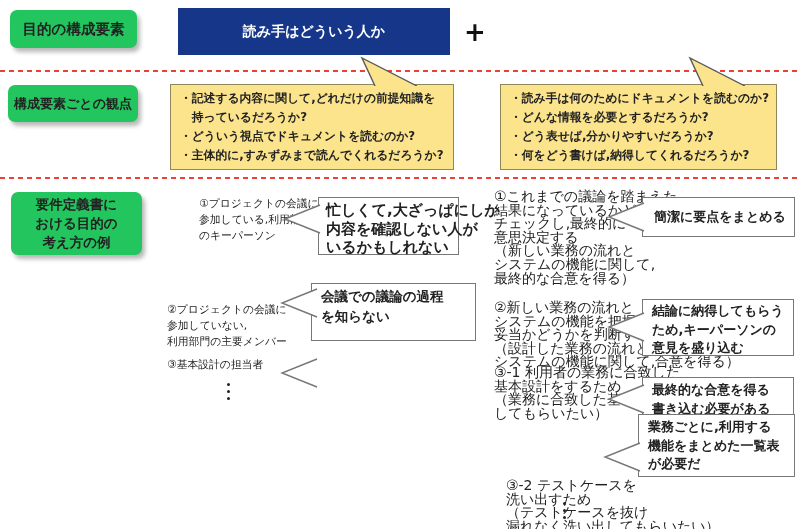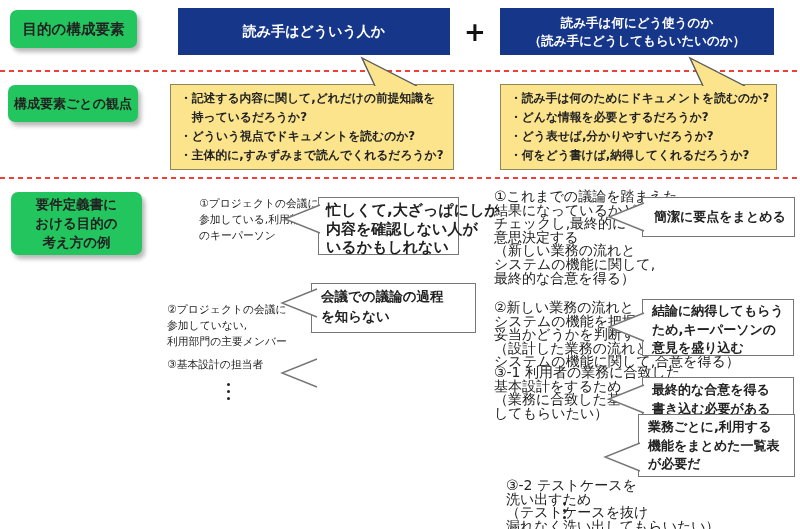--- a/index.html
+++ b/index.html
@@ -49,22 +49,20 @@
 <body>
 
 <div id="stage">
 
   <div class="ylabel" style="left:10px;top:10px;width:127px;height:38px;font-size:14.5px;">目的の構成要素</div>
 
   <div class="navy" style="left:178px;top:8px;width:272px;height:47px;font-size:14px;">読み手はどういう人か</div>
 
   <div class="plus" style="left:452px;top:8px;width:46px;height:47px;">+</div>
 
-  <div class="navy pre" style="left:500px;top:8px;width:274px;height:47px;font-size:12.5px;line-height:18px;">読み手は何にどう使うのか
-（読み手にどうしてもらいたいのか）</div>
 
   <svg class="tail" style="left:349px;top:56px;" width="70" height="30" viewBox="0 0 70 30">
     <path d="M 26 30 L 13 2 L 68 30" fill="#FBE48C" stroke="#5a5a5a" stroke-width="1.4"></path>
   </svg>
   <svg class="tail" style="left:677px;top:56px;" width="70" height="30" viewBox="0 0 70 30">
     <path d="M 26 30 L 13 2 L 68 30" fill="#FBE48C" stroke="#5a5a5a" stroke-width="1.4"></path>
   </svg>
 
   <div class="divider" style="top:70px;"></div>
 
@@ -99,21 +97,21 @@
       <i></i>
   </div>
 
   <div class="wbubble pre" style="left:318px;top:197px;width:141px;height:58px;box-sizing:border-box;padding:3px 7px;font-size:15px;line-height:18.5px;">忙しくて,大ざっぱにしか
 内容を確認しない人が
 いるかもしれない</div>
   <svg class="tail" style="left:283px;top:203px;" width="38" height="32" viewBox="0 0 38 32">
     <path d="M 37 2 L 2 16 L 37 30" fill="#ffffff" stroke="#777" stroke-width="1.4"></path>
   </svg>
 
-  <div class="wbubble pre" style="left:311px;top:283px;width:165px;height:50px;box-sizing:border-box;padding:2px 9px;font-size:13.5px;line-height:20px;">会議での議論の過程
+  <div class="wbubble pre" style="left:311px;top:283px;width:165px;height:58px;box-sizing:border-box;padding:2px 9px;font-size:13.5px;line-height:20px;">会議での議論の過程
 を知らない</div>
   <svg class="tail" style="left:280px;top:287px;" width="38" height="32" viewBox="0 0 38 32">
     <path d="M 37 2 L 2 16 L 37 30" fill="#ffffff" stroke="#777" stroke-width="1.4"></path>
   </svg>
 
   <svg class="tail" style="left:280px;top:357px;" width="38" height="32" viewBox="0 0 38 32">
     <path d="M 37 2 L 2 16 L 37 30" fill="#ffffff" stroke="#777" stroke-width="1.4"></path>
   </svg>
 
   <div class="coltext-r pre" style="left:494px;top:190px;">①これまでの議論を踏まえた

